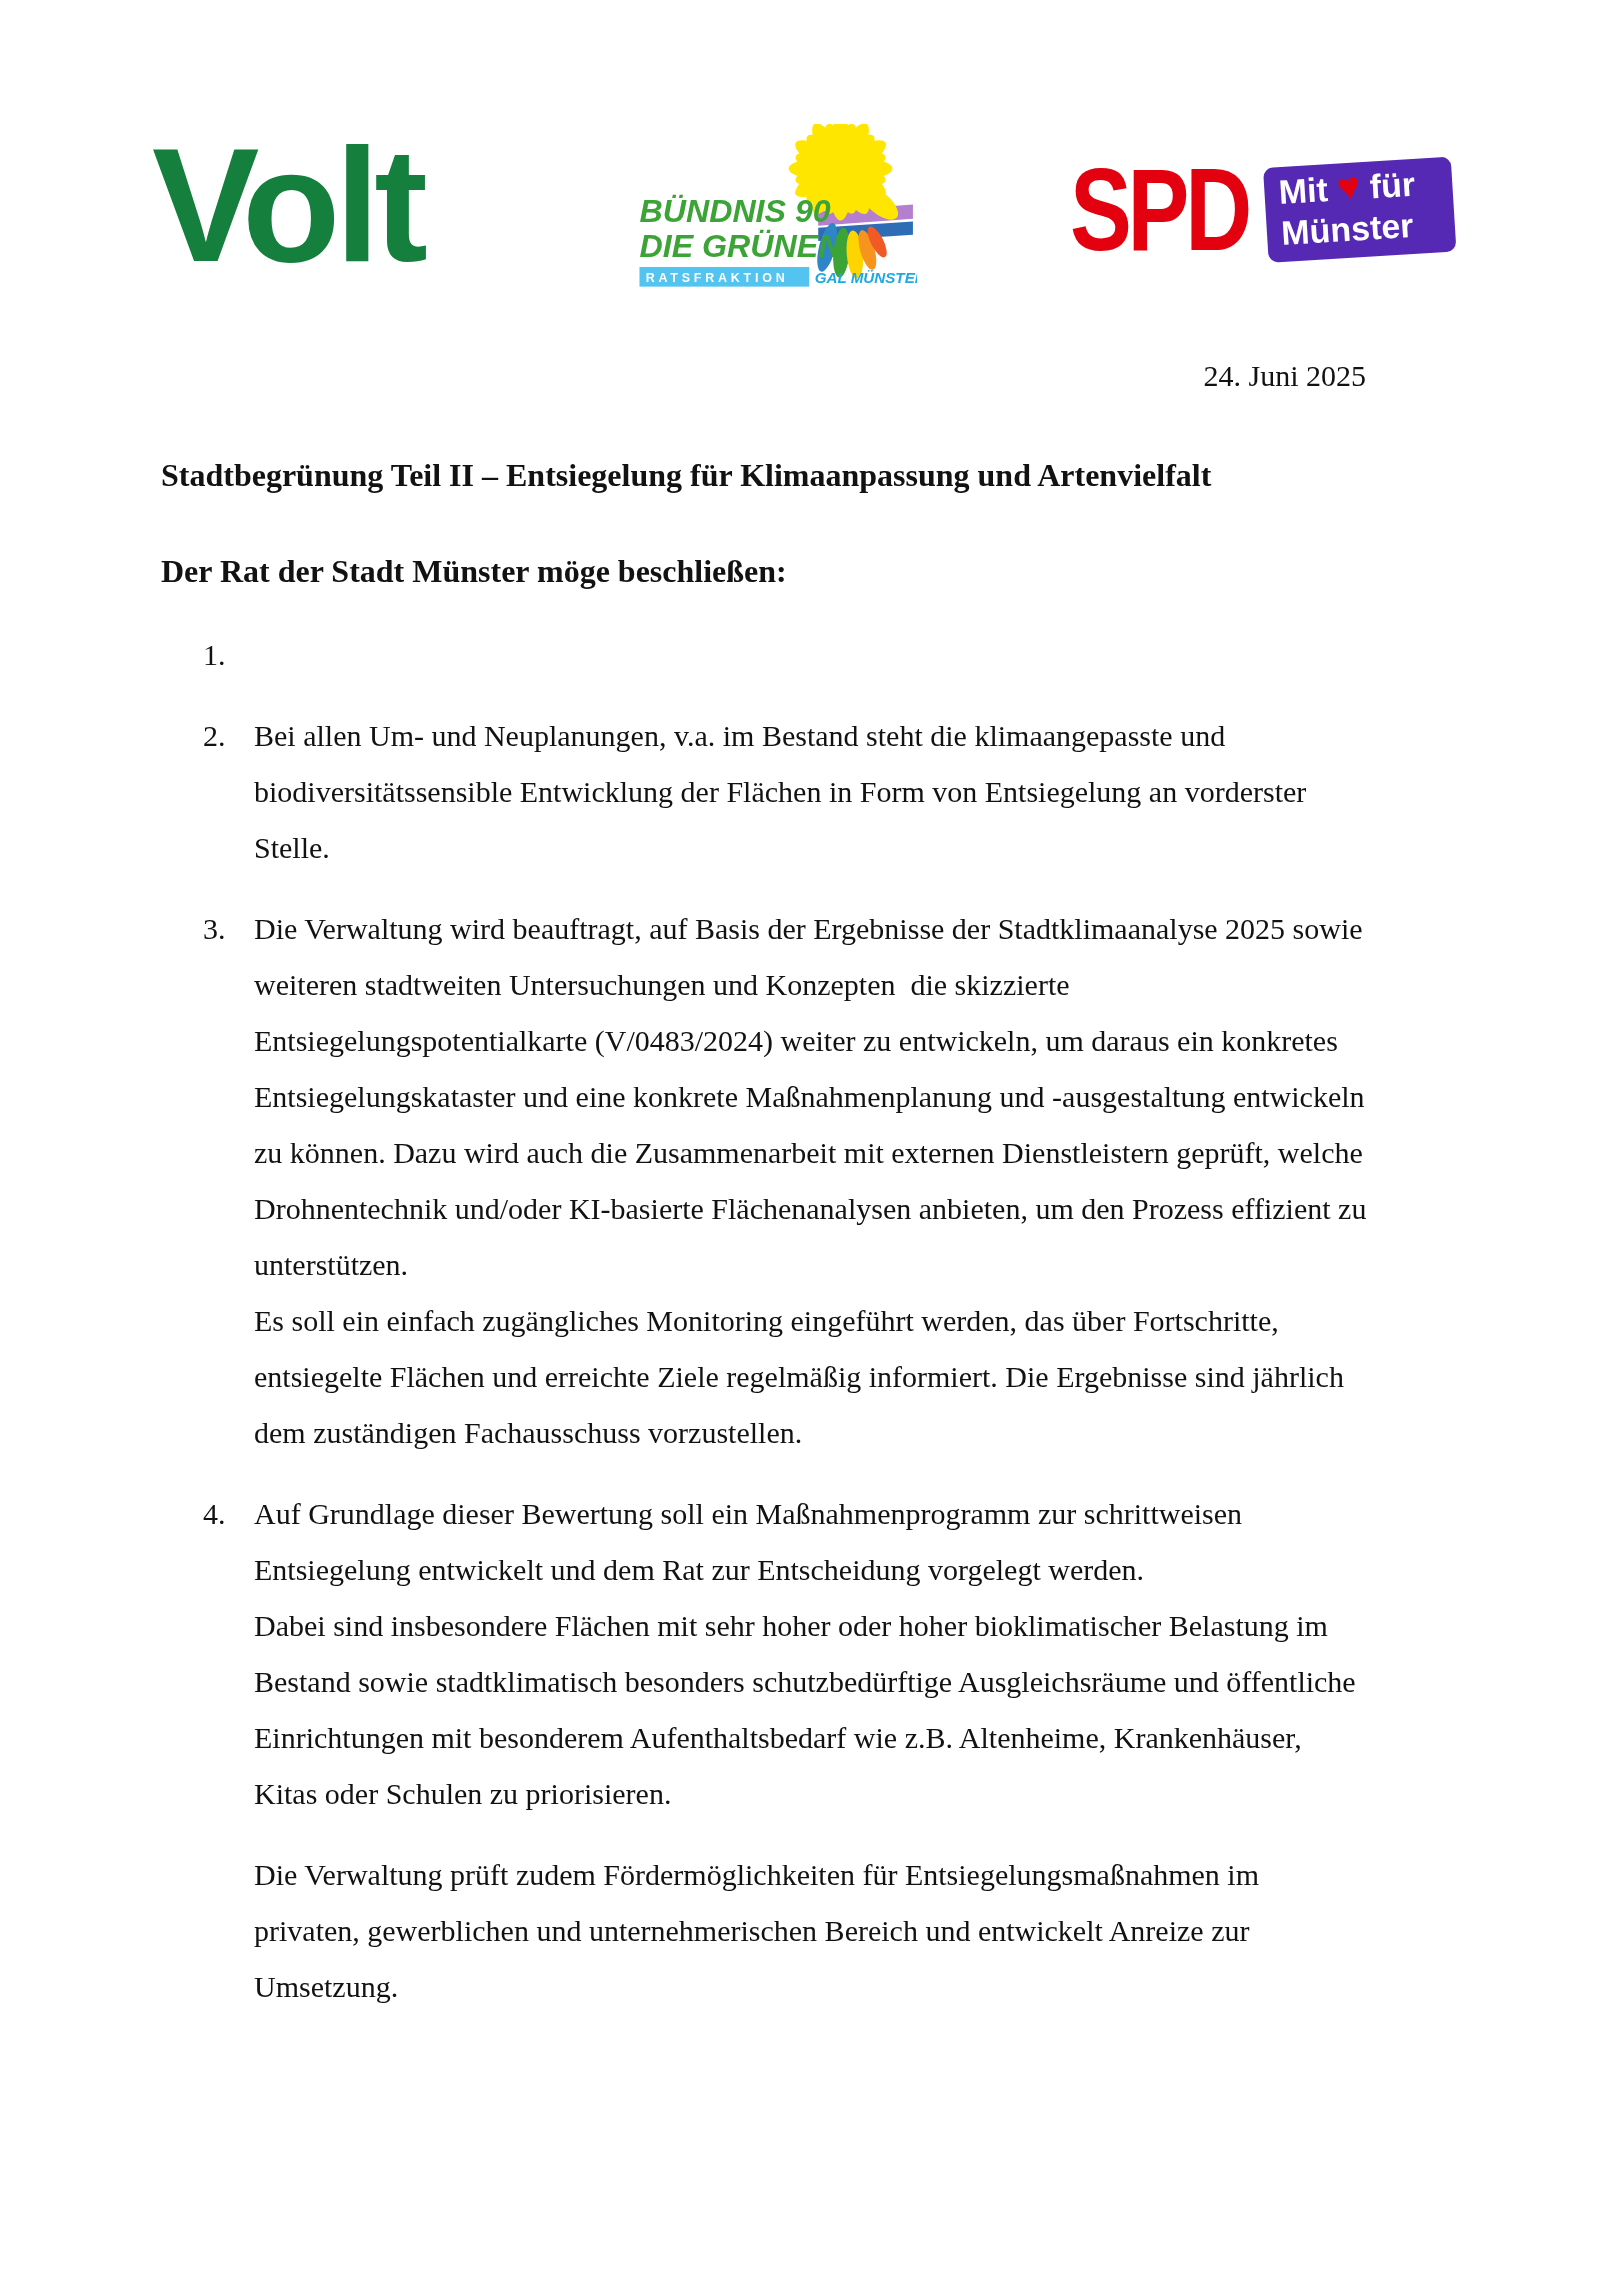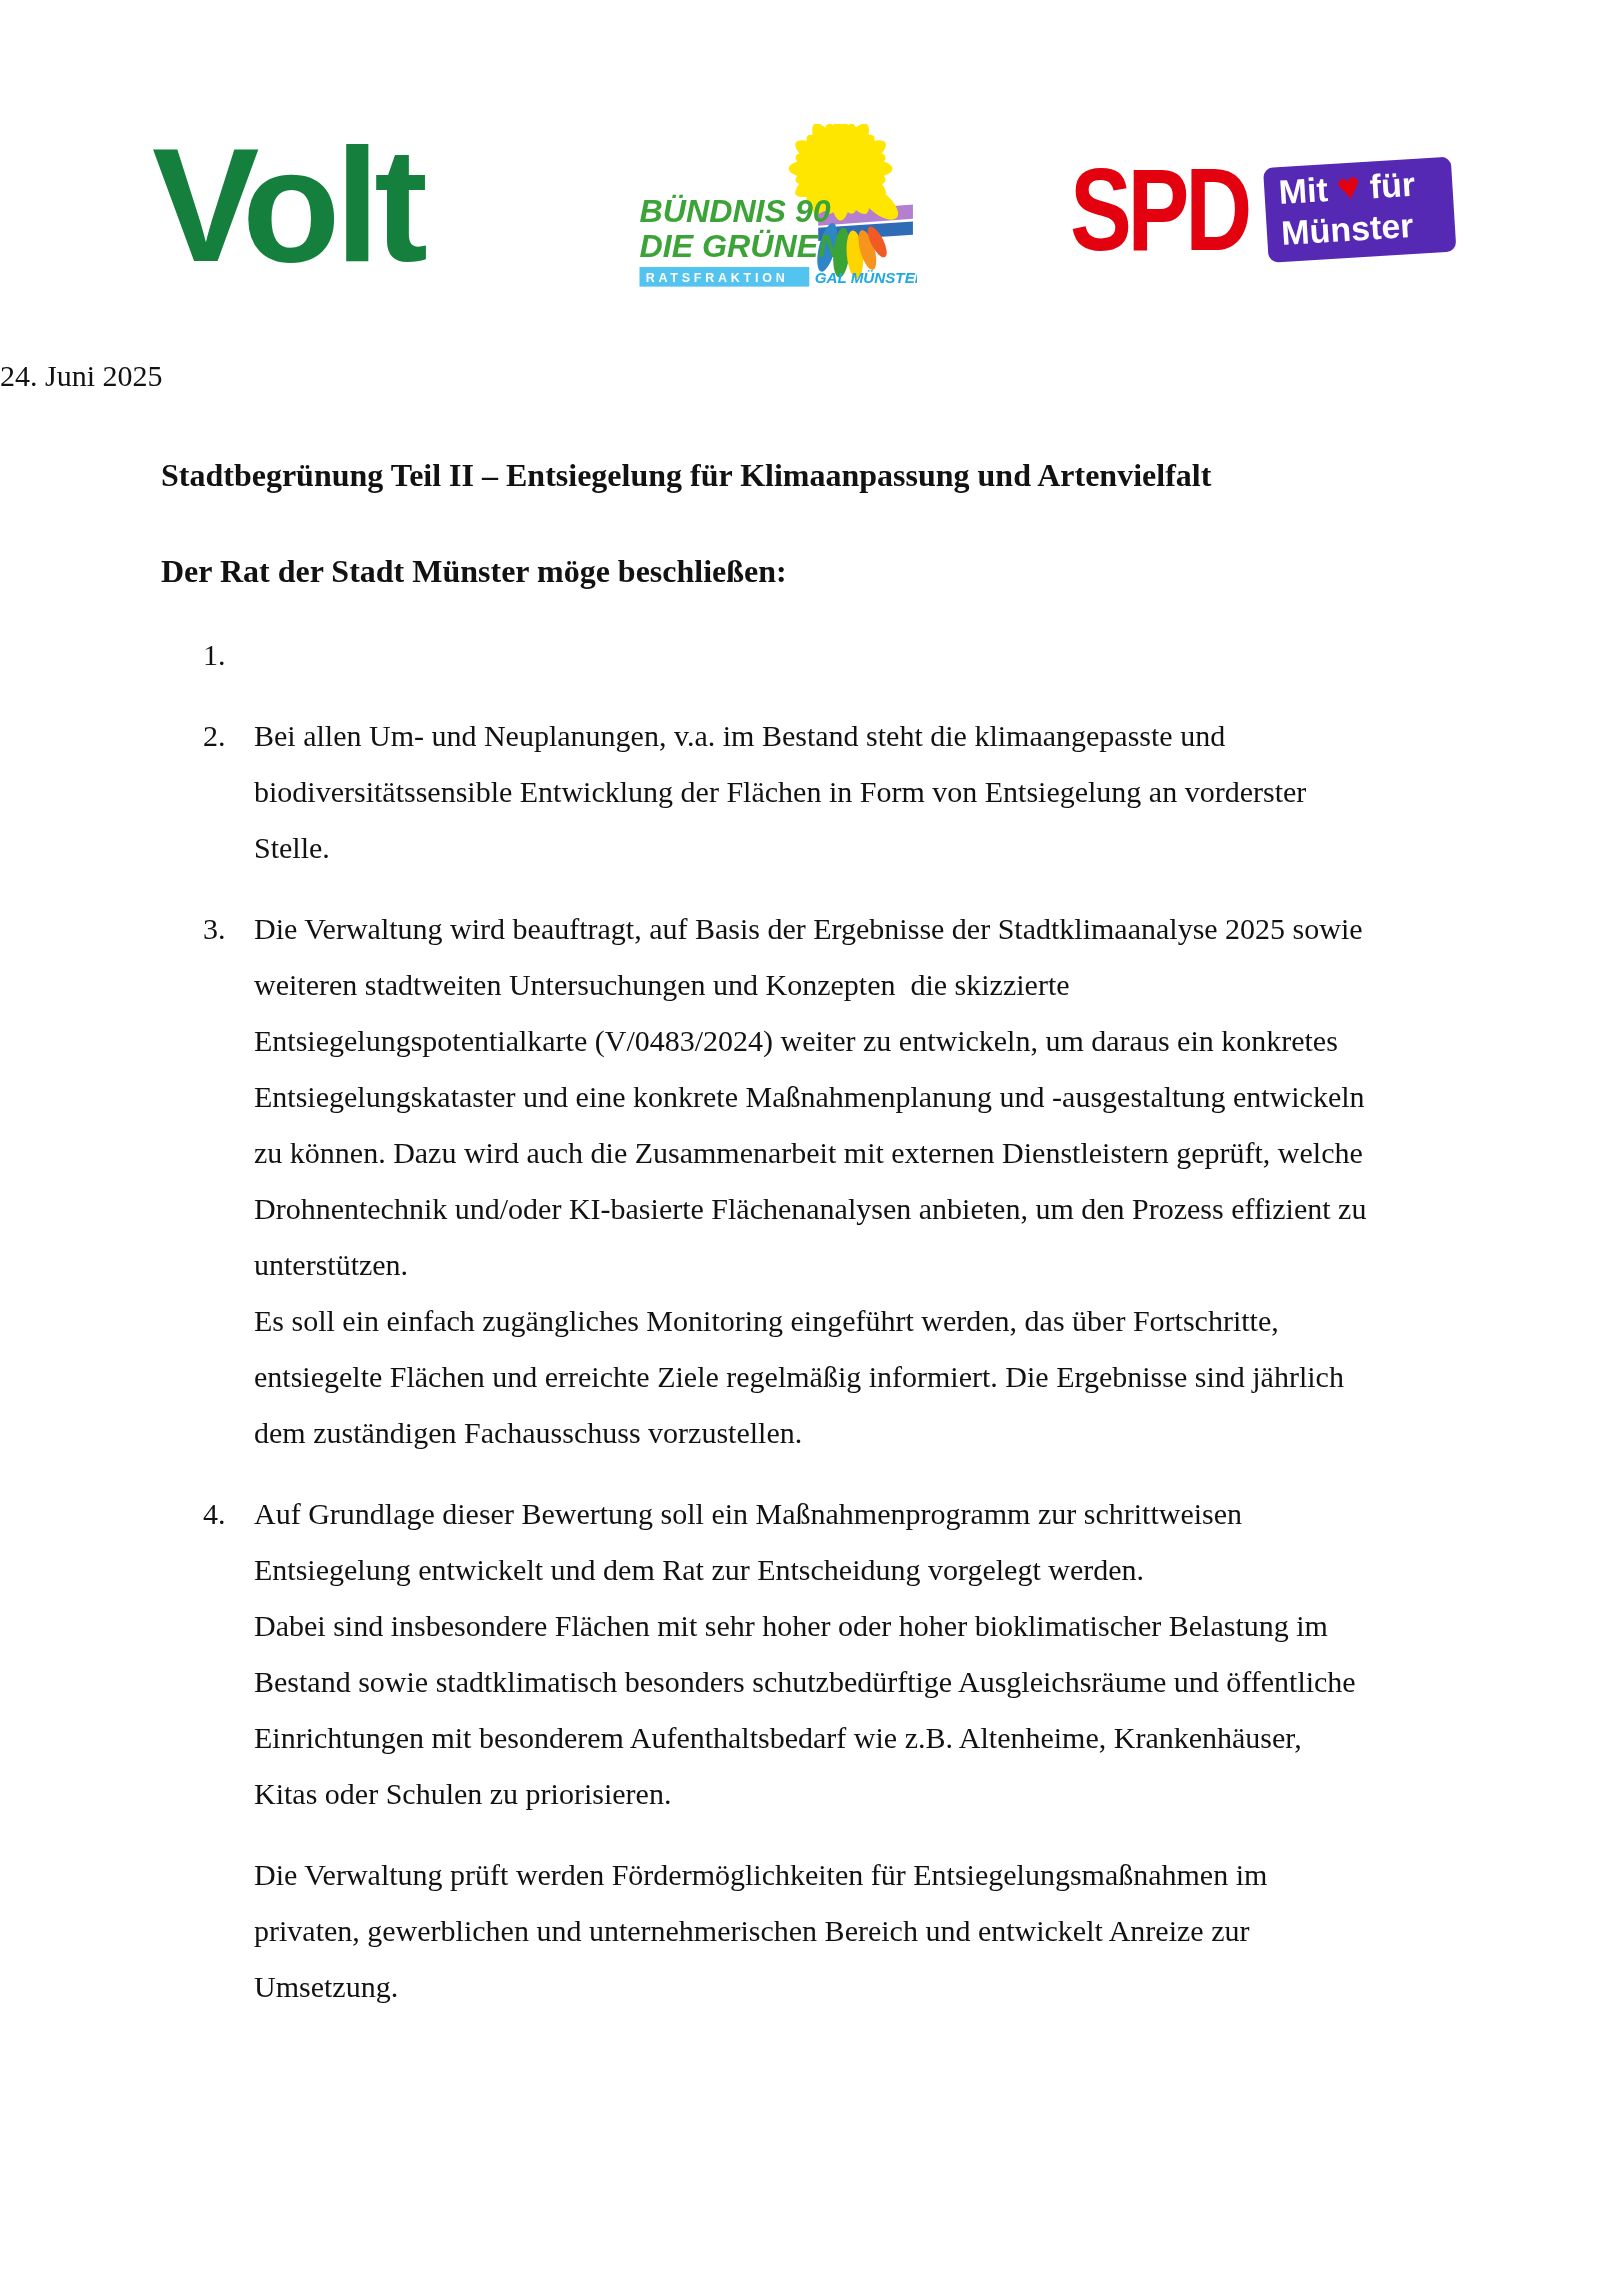--- a/index.html
+++ b/index.html
@@ -28,21 +28,21 @@
     border-radius:9.9px;transform:rotate(-3.5deg);transform-origin:left top;
     padding:5.4px 0 0 14.3px;box-sizing:border-box;
     font-family:"Liberation Sans",sans-serif;font-weight:bold;
     font-size:34px;line-height:41px;color:#ffffff;
   }
   .spd-heart{font-size:39px;line-height:34px;display:inline-block;transform:rotate(-6deg);}
 
   
   .doc-date{
     top:358px;left:0;width:1622px;box-sizing:border-box;padding-right:256px;
-    text-align:left;font-size:30px;line-height:36px;
+    text-align:right;font-size:30px;line-height:36px;
   }
   .doc-title{
     top:453px;left:161px;width:1397px;
     font-weight:bold;font-size:32px;line-height:45px;white-space:pre;
   }
   .doc-intro{
     top:552px;left:161px;
     font-weight:bold;font-size:32px;line-height:39px;white-space:pre;
   }
   .resolution{top:627px;left:203px;width:1325px;}
@@ -145,17 +145,17 @@
   <div class="res-item">
     <div class="res-num">4.</div>
     <div class="res-text">Auf Grundlage dieser Bewertung soll ein Maßnahmenprogramm zur schrittweisen
 Entsiegelung entwickelt und dem Rat zur Entscheidung vorgelegt werden.
 Dabei sind insbesondere Flächen mit sehr hoher oder hoher bioklimatischer Belastung im
 Bestand sowie stadtklimatisch besonders schutzbedürftige Ausgleichsräume und öffentliche
 Einrichtungen mit besonderem Aufenthaltsbedarf wie z.B. Altenheime, Krankenhäuser,
 Kitas oder Schulen zu priorisieren.</div>
   </div>
 
-  <div class="closing">Die Verwaltung prüft werden Fördermöglichkeiten für Entsiegelungsmaßnahmen im
+  <div class="closing">Die Verwaltung prüft zudem Fördermöglichkeiten für Entsiegelungsmaßnahmen im
 privaten, gewerblichen und unternehmerischen Bereich und entwickelt Anreize zur
 Umsetzung.</div>
 </div>
 
 
 </body></html>

